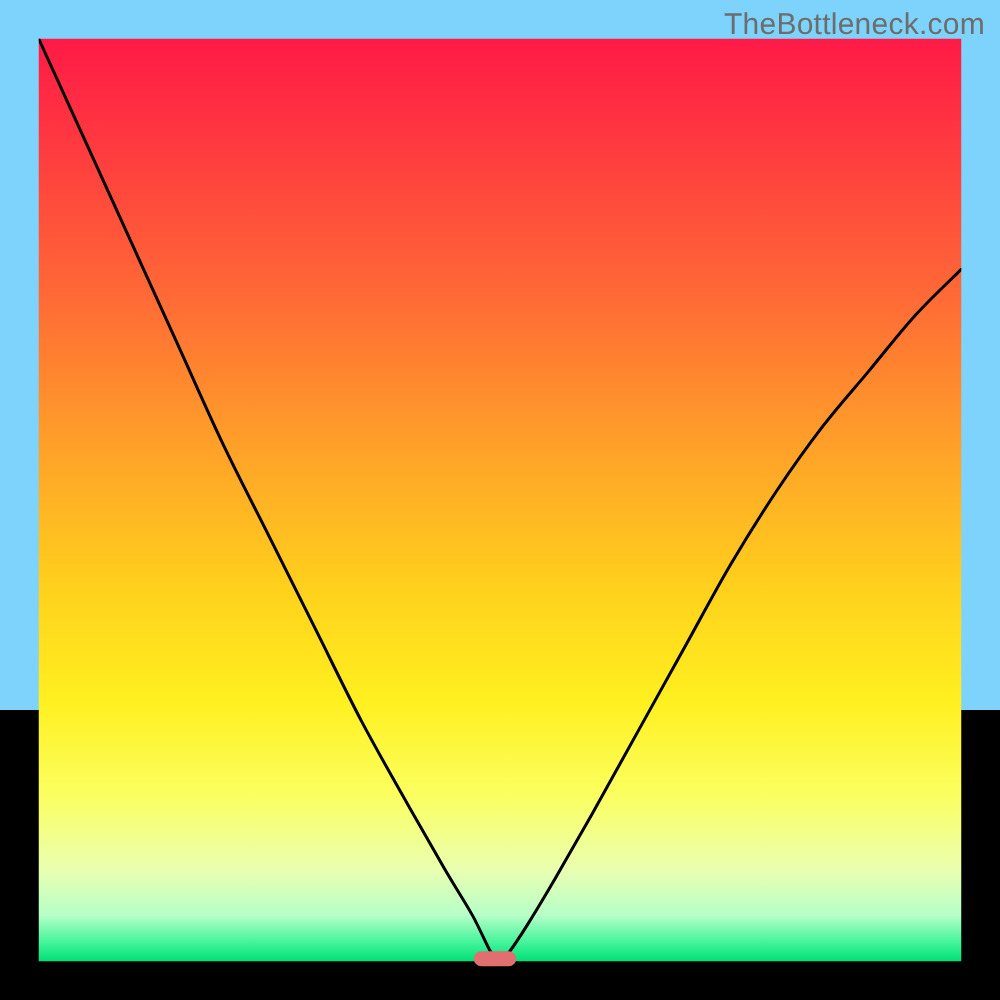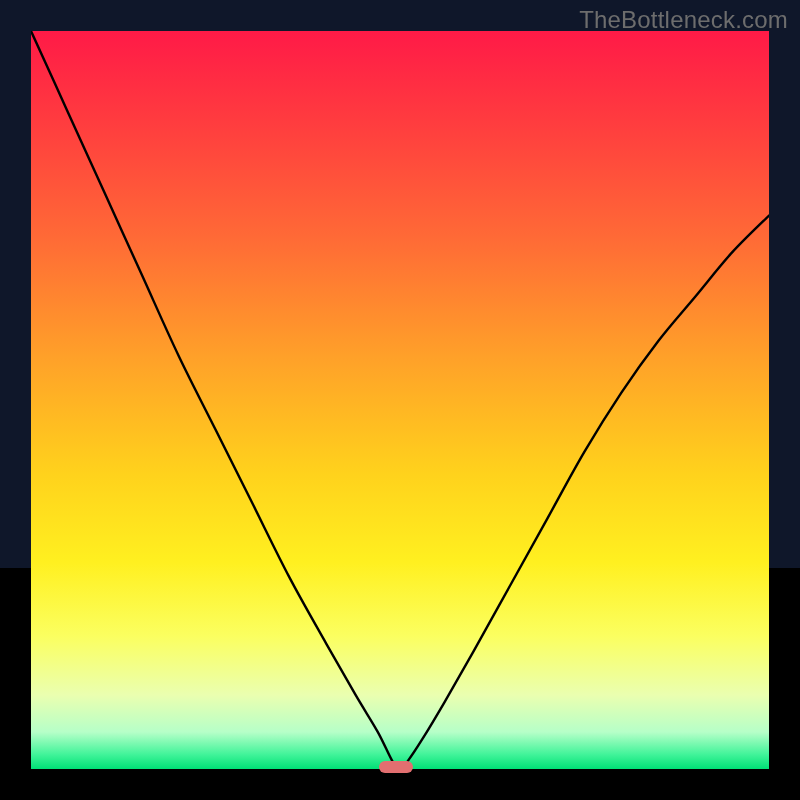--- a/index.html
+++ b/index.html
@@ -9,21 +9,21 @@
     height: 800px;
     background: #000;
     overflow: hidden;
   }
   .frame {
     position: absolute;
     left: 0;
     top: 0;
     width: 800px;
     height: 568px;
-    background: #0f172a;
+    background: #7dd3fc;
   }
   .plot {
     position: absolute;
     left: 31px;
     top: 31px;
     width: 738px;
     height: 738px;
     background: linear-gradient(to bottom,
       #ff1a47 0%,
       #ff3b3f 12%,

